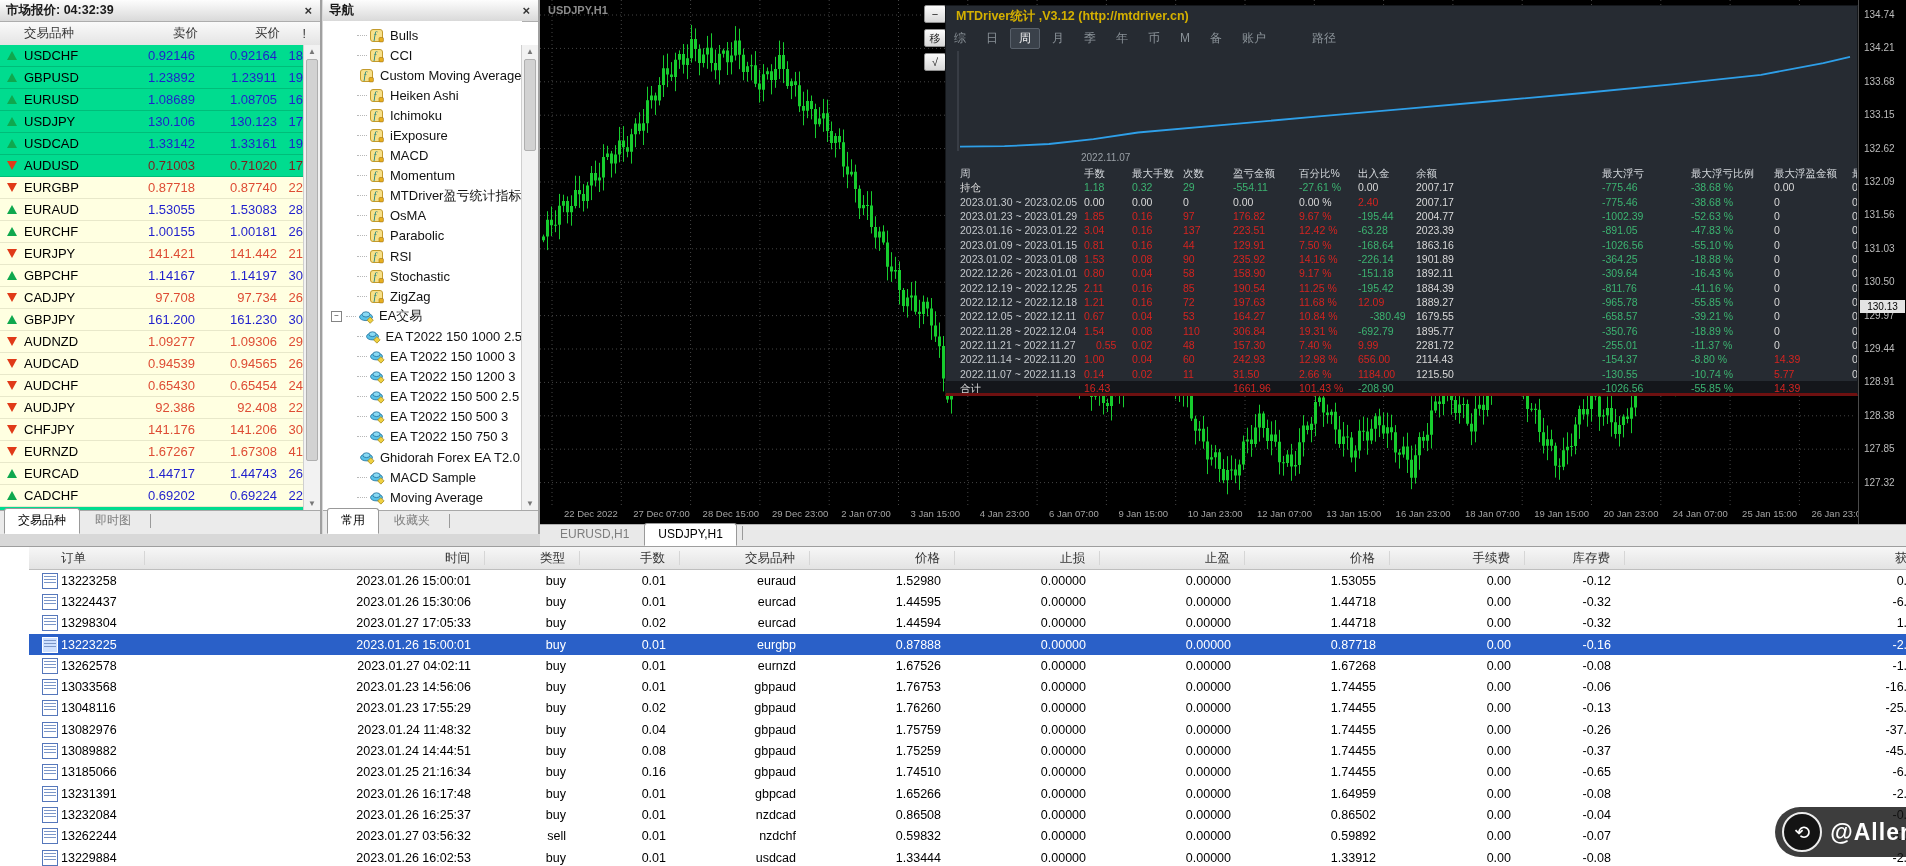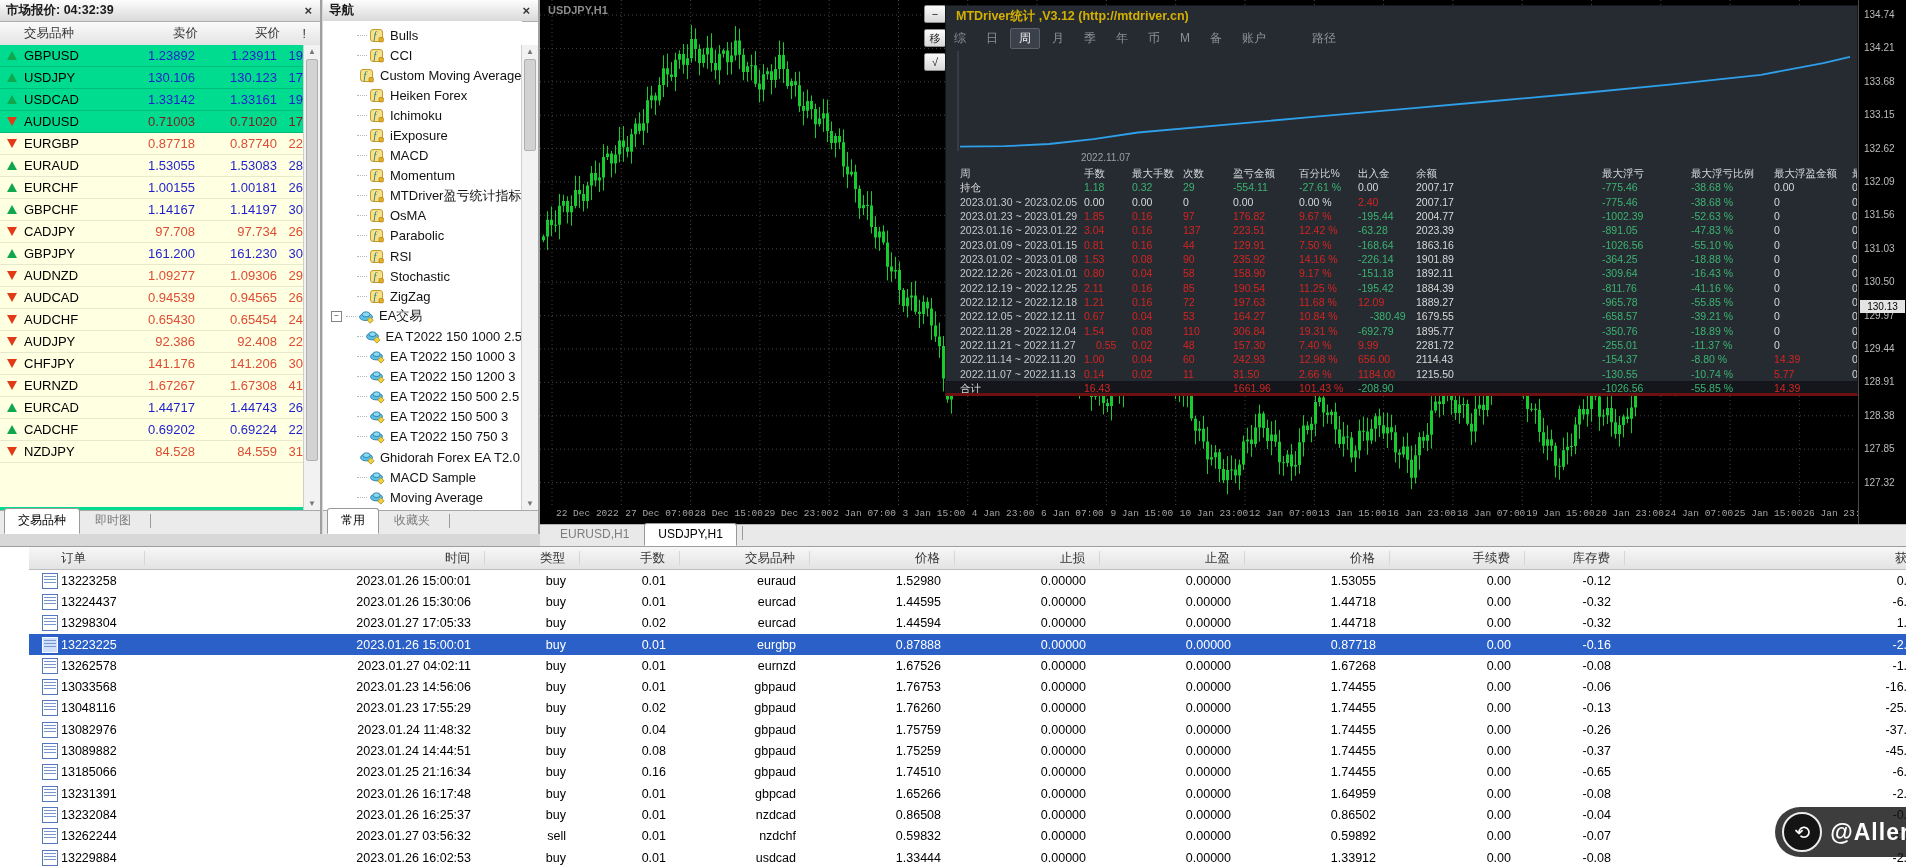--- a/index.html
+++ b/index.html
@@ -36,21 +36,21 @@
   .nav-list{position:absolute;top:21px;left:0;right:16px;bottom:24px;overflow:hidden;padding-top:4px;background:#FFF;}
   .nav-item{height:20.1px;display:flex;align-items:center;font-size:13px;color:#111;white-space:nowrap;}
   .nav-item .guide{width:10px;border-bottom:1px dotted #B8B8B8;margin:0 3px 0 0;}
   .nav-ico{flex:0 0 15px;margin-right:5px;}
   .expbox{width:9px;height:9px;border:1px solid #848484;background:#FFF;font-size:8px;line-height:7px;text-align:center;color:#333;margin:0 4px 0 2px;flex:0 0 auto;}
   
   #chart{position:absolute;left:540px;top:0;width:1366px;height:524px;background:#000;}
   .chart-label{position:absolute;left:8px;top:4px;color:#8C8C8C;font-size:11px;font-weight:bold;}
   .chart-btns{position:absolute;left:384px;top:5px;width:22px;}
   .cbtn{width:20px;height:16px;margin-bottom:6px;background:linear-gradient(#FCFCFC,#D8D8D8);border:1px solid #8F8F8F;border-radius:2px;font-size:11px;color:#222;display:flex;align-items:center;justify-content:center;}
-  .time-axis{position:absolute;left:8px;bottom:2px;height:14px;width:1316px;font-family:Liberation Mono, monospace;}
+  .time-axis{position:absolute;left:16px;bottom:2px;height:14px;width:1316px;}
   .time-axis span{position:absolute;color:#A4A4A4;font-size:9.5px;white-space:nowrap;}
   #price-axis{position:absolute;left:1858px;top:0;width:48px;height:524px;background:#000;z-index:30;border-left:1px solid #4A4A4A;}
   #price-axis .plab{position:absolute;left:5px;color:#BCBCBC;font-size:10px;}
   #price-axis .pcur{position:absolute;left:1px;width:45px;background:#E4E4E4;color:#000;font-size:10px;text-align:center;padding:1px 0;}
   
   #stats-panel{position:absolute;left:945px;top:5px;width:913px;height:391px;background:#262B32;z-index:20;border:1px solid #14171B;border-bottom:3px solid #6E1010;box-sizing:border-box;overflow:hidden;}
   .sp-title{height:20px;line-height:20px;padding-left:10px;color:#D4B000;font-size:12.5px;font-weight:bold;}
   .sp-menu{position:absolute;top:22px;left:0;height:20px;display:flex;align-items:center;}
   .sp-mi{color:#8A9298;font-size:12px;padding:1px 8px;margin-right:4px;}
   .sp-mi.active{color:#F2F2F2;background:#3A414A;border:1px solid #59616B;border-radius:2px;}
@@ -97,24 +97,38 @@
     <div class="mw-head">
       <span></span>
       <span>交易品种</span>
       <span class="num">卖价</span>
       <span class="num">买价</span>
       <span class="num">!</span>
     </div>
     <div class="mw-rows">
         <div class="mw-row flash">
      <span class="arr up"></span>
+     <span class="sym">USDCHF</span>
+     <span class="num blue">0.92146</span>
+     <span class="num blue">0.92164</span>
+     <span class="num blue">18</span>
+   </div>
+        <div class="mw-row flash">
+     <span class="arr up"></span>
      <span class="sym">GBPUSD</span>
      <span class="num blue">1.23892</span>
      <span class="num blue">1.23911</span>
      <span class="num blue">19</span>
+   </div>
+        <div class="mw-row flash">
+     <span class="arr up"></span>
+     <span class="sym">EURUSD</span>
+     <span class="num blue">1.08689</span>
+     <span class="num blue">1.08705</span>
+     <span class="num blue">16</span>
    </div>
         <div class="mw-row flash">
      <span class="arr up"></span>
      <span class="sym">USDJPY</span>
      <span class="num blue">130.106</span>
      <span class="num blue">130.123</span>
      <span class="num blue">17</span>
    </div>
         <div class="mw-row flash">
      <span class="arr up"></span>
@@ -143,20 +157,27 @@
      <span class="num blue">1.53055</span>
      <span class="num blue">1.53083</span>
      <span class="num blue">28</span>
    </div>
         <div class="mw-row">
      <span class="arr up"></span>
      <span class="sym">EURCHF</span>
      <span class="num blue">1.00155</span>
      <span class="num blue">1.00181</span>
      <span class="num blue">26</span>
+   </div>
+        <div class="mw-row">
+     <span class="arr down"></span>
+     <span class="sym">EURJPY</span>
+     <span class="num red">141.421</span>
+     <span class="num red">141.442</span>
+     <span class="num red">21</span>
    </div>
         <div class="mw-row">
      <span class="arr up"></span>
      <span class="sym">GBPCHF</span>
      <span class="num blue">1.14167</span>
      <span class="num blue">1.14197</span>
      <span class="num blue">30</span>
    </div>
         <div class="mw-row">
      <span class="arr down"></span>
@@ -282,21 +303,21 @@
           </svg>
       <span>Custom Moving Averages</span>
     </div>
         <div class="nav-item" style="padding-left:34px">
       <span class="guide"></span>
           <svg class="nav-ico" width="15" height="15" viewBox="0 0 15 15">
             <rect x="0.5" y="1.5" width="12" height="12" rx="2.5" fill="#F7E08A" stroke="#C39B2D"></rect>
             <text x="3.4" y="11" font-size="10" font-style="italic" fill="#18807E" font-family="Liberation Serif,serif">f</text>
             <rect x="9" y="9.5" width="4.4" height="4.4" rx="1" fill="#E8B020" stroke="#A07010" stroke-width="0.6"></rect>
           </svg>
-      <span>Heiken Forex</span>
+      <span>Heiken Ashi</span>
     </div>
         <div class="nav-item" style="padding-left:34px">
       <span class="guide"></span>
           <svg class="nav-ico" width="15" height="15" viewBox="0 0 15 15">
             <rect x="0.5" y="1.5" width="12" height="12" rx="2.5" fill="#F7E08A" stroke="#C39B2D"></rect>
             <text x="3.4" y="11" font-size="10" font-style="italic" fill="#18807E" font-family="Liberation Serif,serif">f</text>
             <rect x="9" y="9.5" width="4.4" height="4.4" rx="1" fill="#E8B020" stroke="#A07010" stroke-width="0.6"></rect>
           </svg>
       <span>Ichimoku</span>
     </div>

